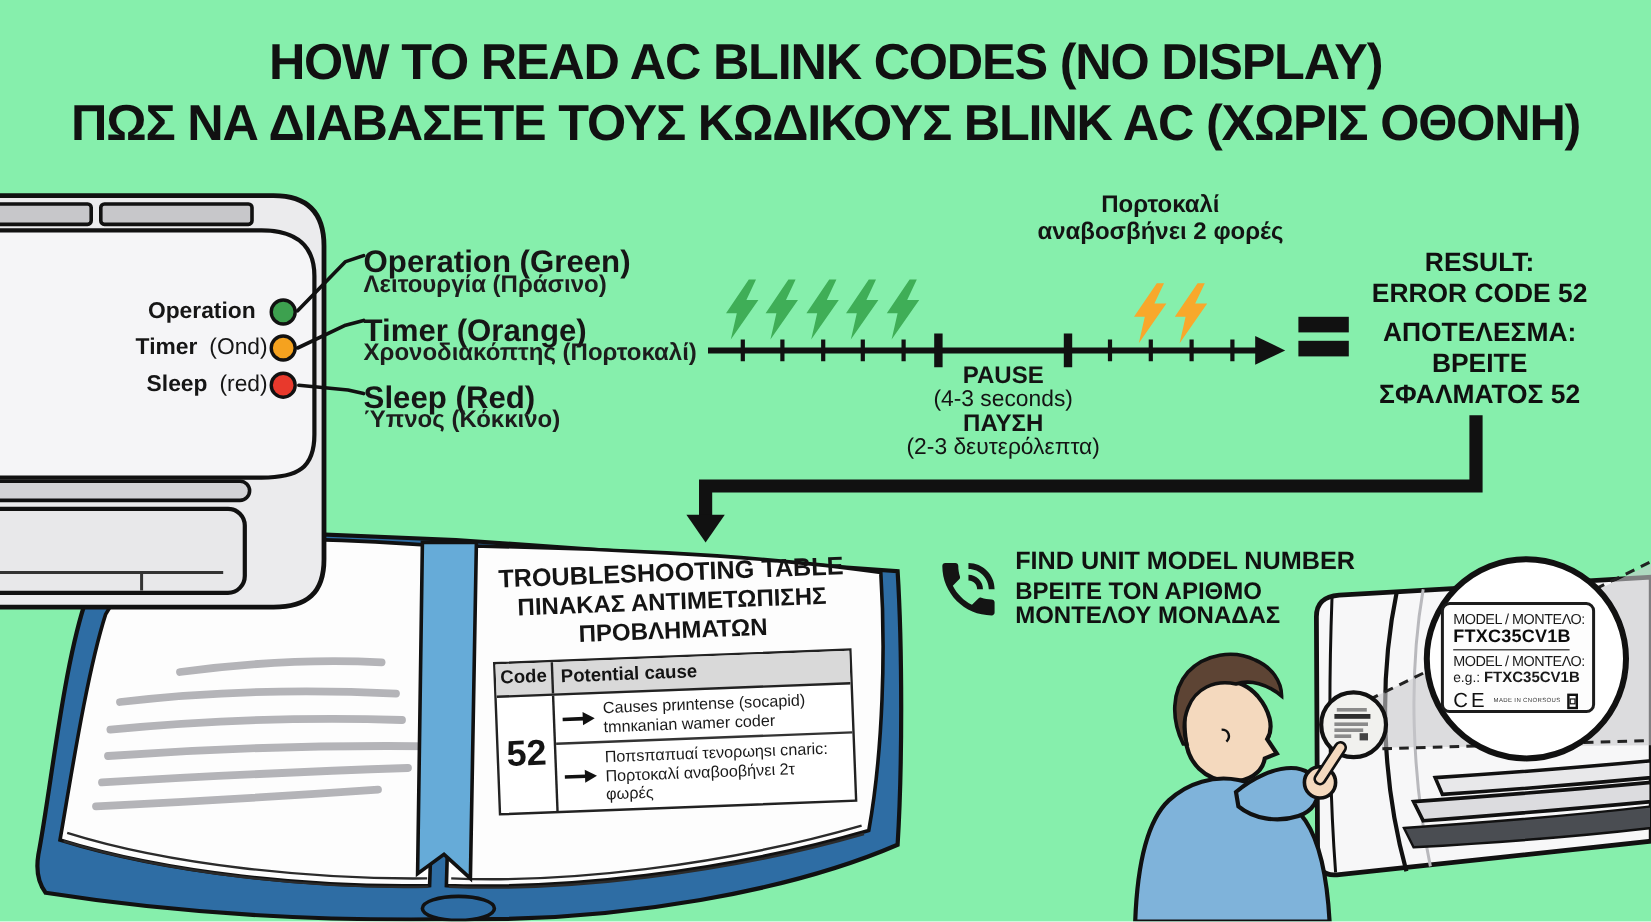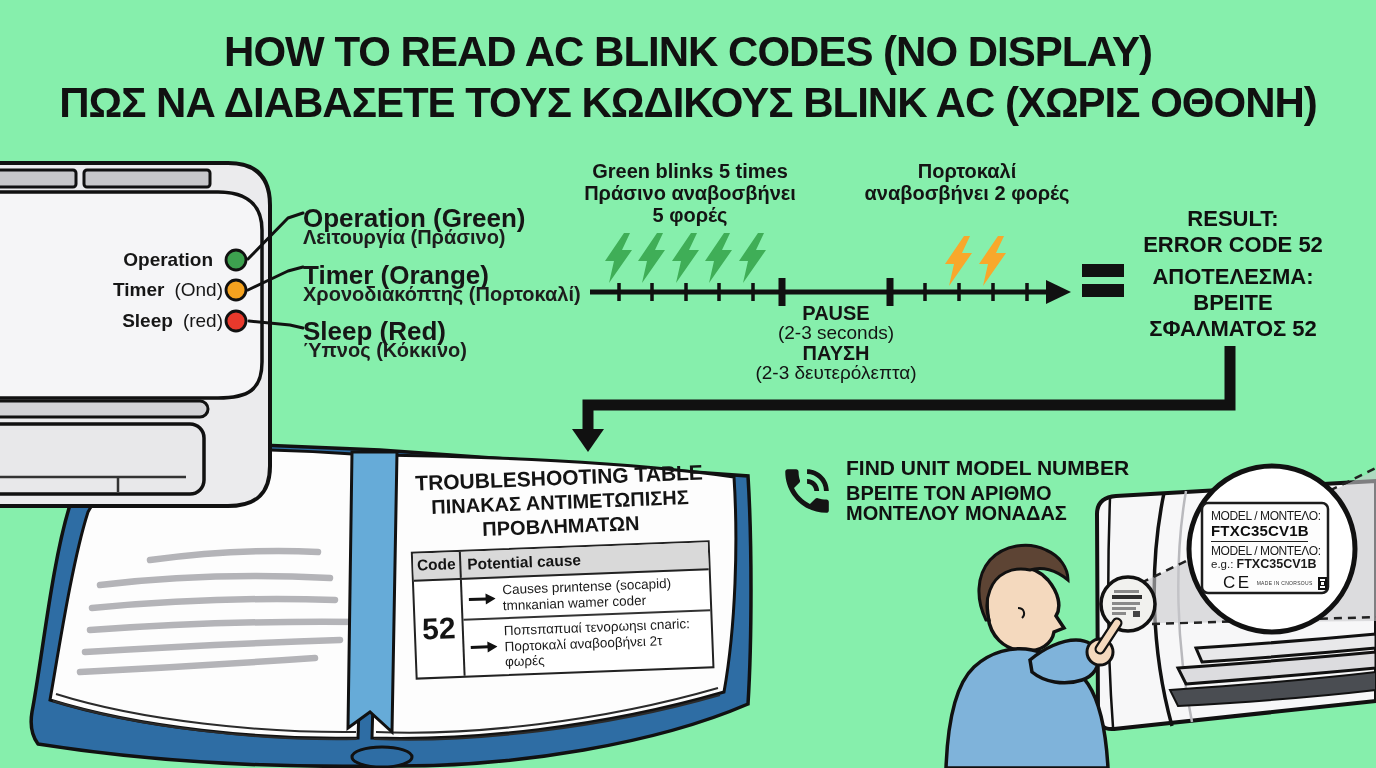--- a/index.html
+++ b/index.html
@@ -57,21 +57,21 @@
   .fm-el2{left:846px;top:502px;font-weight:700;font-size:20px;color:#111;}
 
   
   .mlabel{left:1202px;top:503px;width:126px;height:90px;box-sizing:border-box;padding:6px 20px 4px 9px;text-align:right;}
   .ml-r1{font-size:12px;letter-spacing:-0.4px;color:#1a1a1a;line-height:14px;}
   .ml-r2{font-size:15px;font-weight:700;letter-spacing:0.2px;line-height:16px;color:#0d0d0d;}
   .ml-div{border-top:1.6px solid #222;margin:2px 0 2px 0;}
   .ml-r4{font-size:11.5px;line-height:13px;color:#1a1a1a;}
   .ml-r4 b{font-size:12.5px;}
   .ml-r5{display:flex;align-items:center;gap:5px;margin-top:2px;}
-  .ce{font-size:17px;letter-spacing:2.5px;font-weight:400;color:#111;margin-left:12px;}
+  .ce{font-size:17px;letter-spacing:2.5px;font-weight:400;color:#111;}
   .madein{font-size:5px;color:#333;letter-spacing:0.3px;}
   .sq{width:13px;height:13px;border:2px solid #111;box-sizing:border-box;display:flex;align-items:center;justify-content:center;margin-left:auto;}
   .sq i{width:5px;height:5px;border:1.5px solid #111;display:block;box-sizing:border-box;}
 </style>
 </head>
 <body>
 
 <div id="canvas">
 
   <svg class="art" width="1376" height="768" viewBox="0 0 1376 768">
@@ -207,32 +207,27 @@
     <b>Sleep</b><span class="paren">(red)</span>
   </div>
 
   <div class="ov co-en nw" style="top:203px">Operation (Green)</div>
   <div class="ov co-el nw" style="top:226px">Λειτουργία (Πράσινο)</div>
   <div class="ov co-en nw" style="top:260px">Timer (Orange)</div>
   <div class="ov co-el nw" style="top:283px">Χρονοδιακόπτης (Πορτοκαλί)</div>
   <div class="ov co-en nw" style="top:316px">Sleep (Red)</div>
   <div class="ov co-el nw" style="top:339px">Ύπνος (Κόκκινο)</div>
 
-  <div class="ov tl-block" style="left:578px;top:160px">
-    <div>Green blinks 5 times</div>
-    <div>Πράσινο αναβοσβήνει</div>
-    <div>5 φορές</div>
-  </div>
   <div class="ov tl-block" style="left:855px;top:160px">
     <div>Πορτοκαλί</div>
     <div>αναβοσβήνει 2 φορές</div>
   </div>
   <div class="ov pause-block">
     <div class="b">PAUSE</div>
-    <div class="r">(2-3 seconds)</div>
+    <div class="r">(4-3 seconds)</div>
     <div class="b">ΠΑΥΣΗ</div>
     <div class="r">(2-3 δευτερόλεπτα)</div>
   </div>
 
   <div class="ov result">
     <div>RESULT:</div>
     <div>ERROR CODE 52</div>
     <div class="grp2">
       <div>ΑΠΟΤΕΛΕΣΜΑ:</div>
       <div>ΒΡΕΙΤΕ</div>

